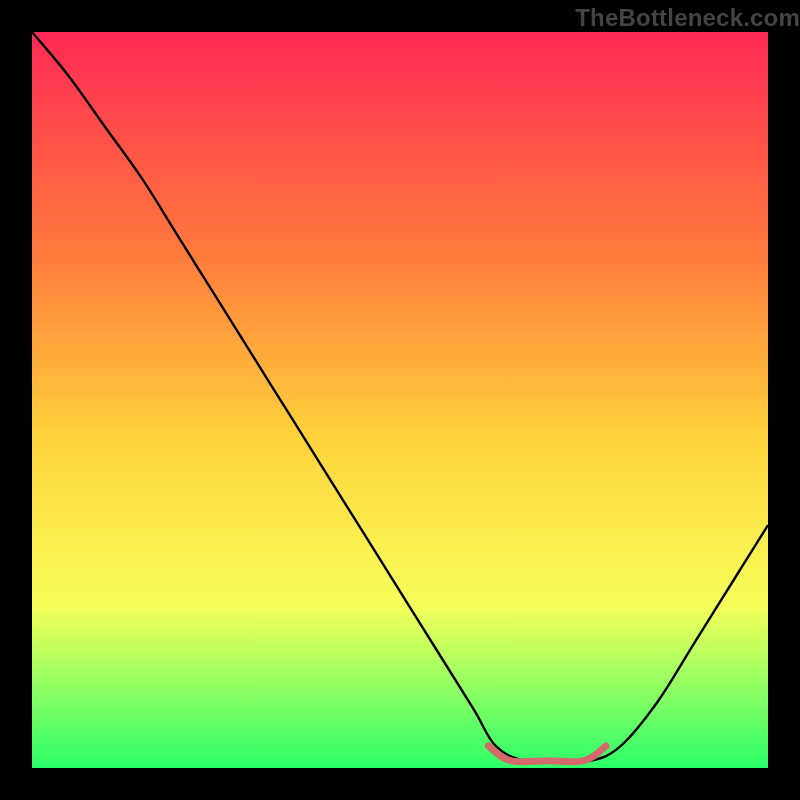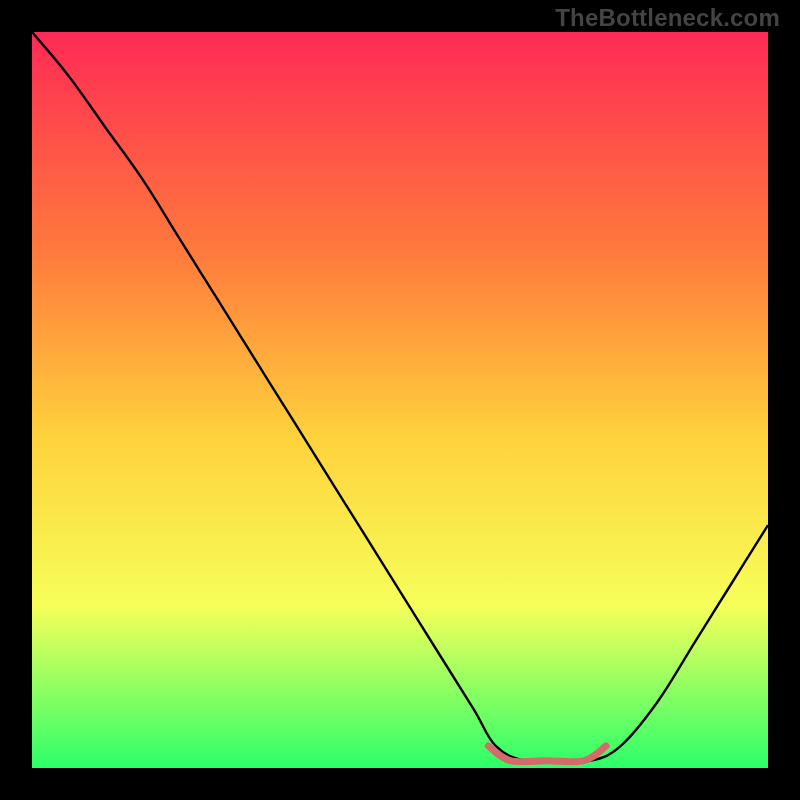--- a/index.html
+++ b/index.html
@@ -12,21 +12,21 @@
     overflow: hidden;
   }
   .stage {
     position: relative;
     width: 800px;
     height: 800px;
   }
   .watermark {
     position: absolute;
     top: 4px;
-    right: 20px;
+    right: 0;
     color: #444;
     font-size: 24px;
     font-weight: 600;
     letter-spacing: 0.2px;
     user-select: none;
   }
   svg {
     display: block;
   }
 </style>

